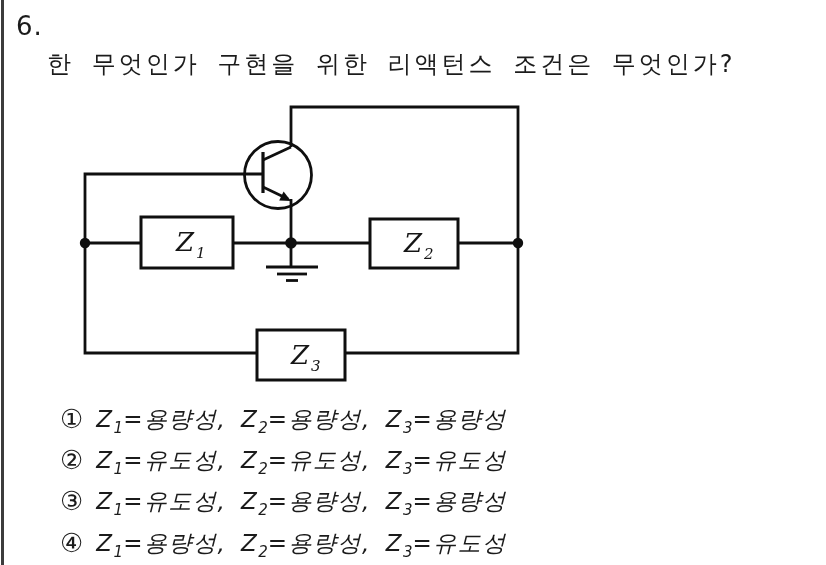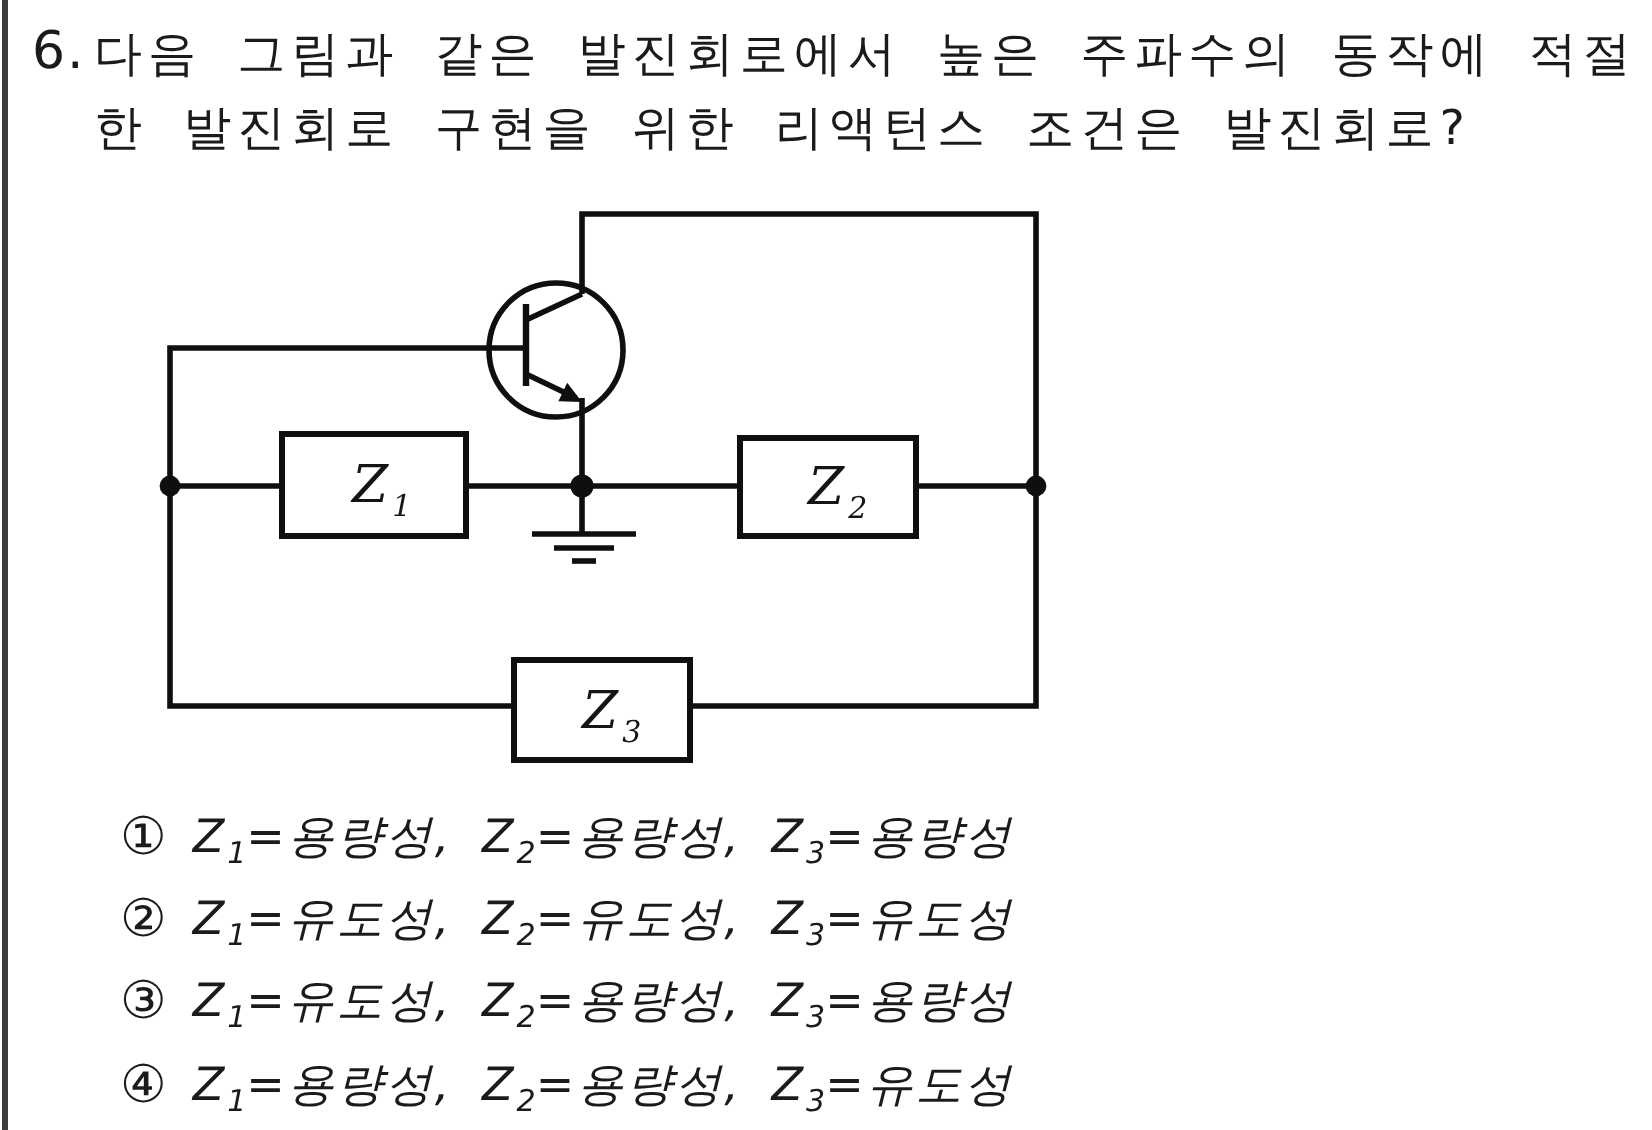--- a/index.html
+++ b/index.html
@@ -39,22 +39,21 @@
   .otext  { font-size:23px; line-height:28px; letter-spacing:1.5px; word-spacing:6px;font-style:italic; }
   .osub   { font-size:15px; letter-spacing:0; }
 </style>
 </head>
 <body>
 
 <div class="page">
   <div class="left-border"></div>
 
   <span class="qnum">6.</span>
-  <div class="qline qline1">다음 그림과 같은 발진회로에서 높은 주파수의 동작에 적절</div>
-  <div class="qline qline2">한 발진회로 구현을 위한 리액턴스 조건은 발진회로?</div>
+  <div class="qline qline2">한 무엇인가 구현을 위한 리액턴스 조건은 무엇인가?</div>
 
   <svg class="circuit" viewBox="0 0 826 565" xmlns="http://www.w3.org/2000/svg">
 
     <g>
       <path class="wire" d="M263 174 L85 174 L85 353 L257 353"></path>
       <path class="wire" d="M291 147 L291 107 L518 107 L518 353 L345 353"></path>
       <path class="wire" d="M85 243 L141 243"></path>
       <path class="wire" d="M233 243 L370 243"></path>
       <path class="wire" d="M458 243 L518 243"></path>
       <path class="wire" d="M291 199 L291 243"></path>

